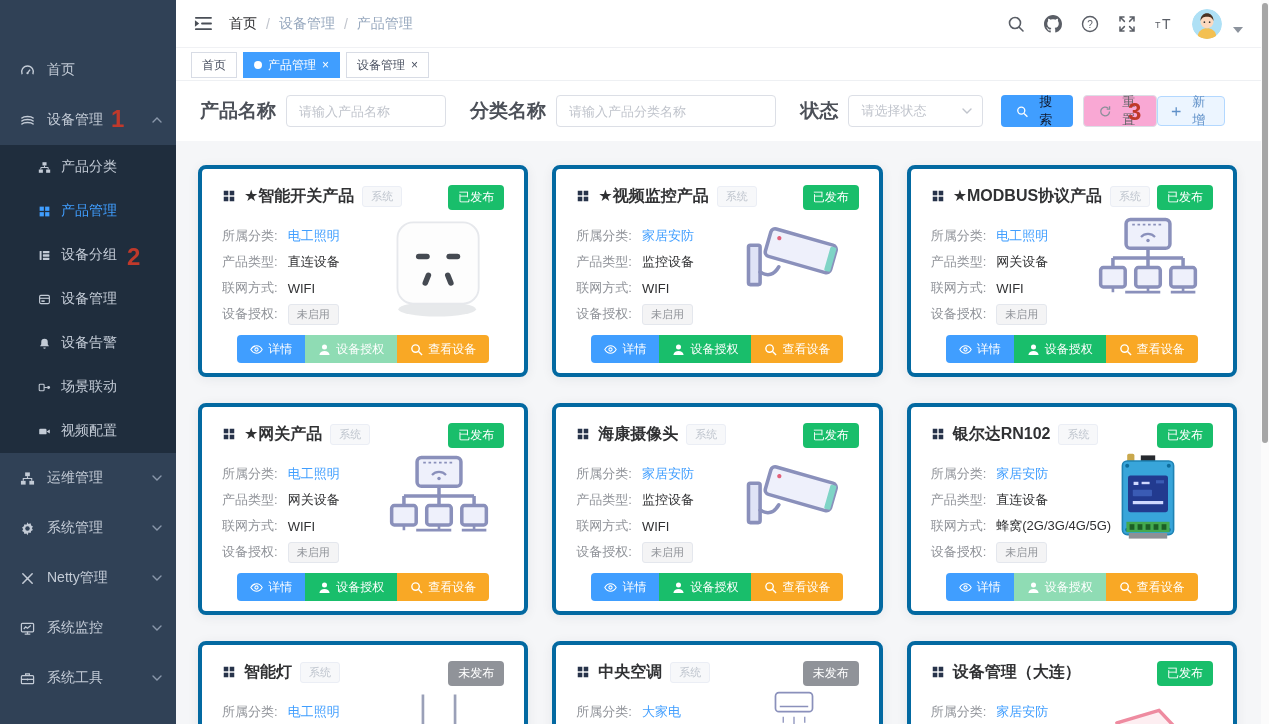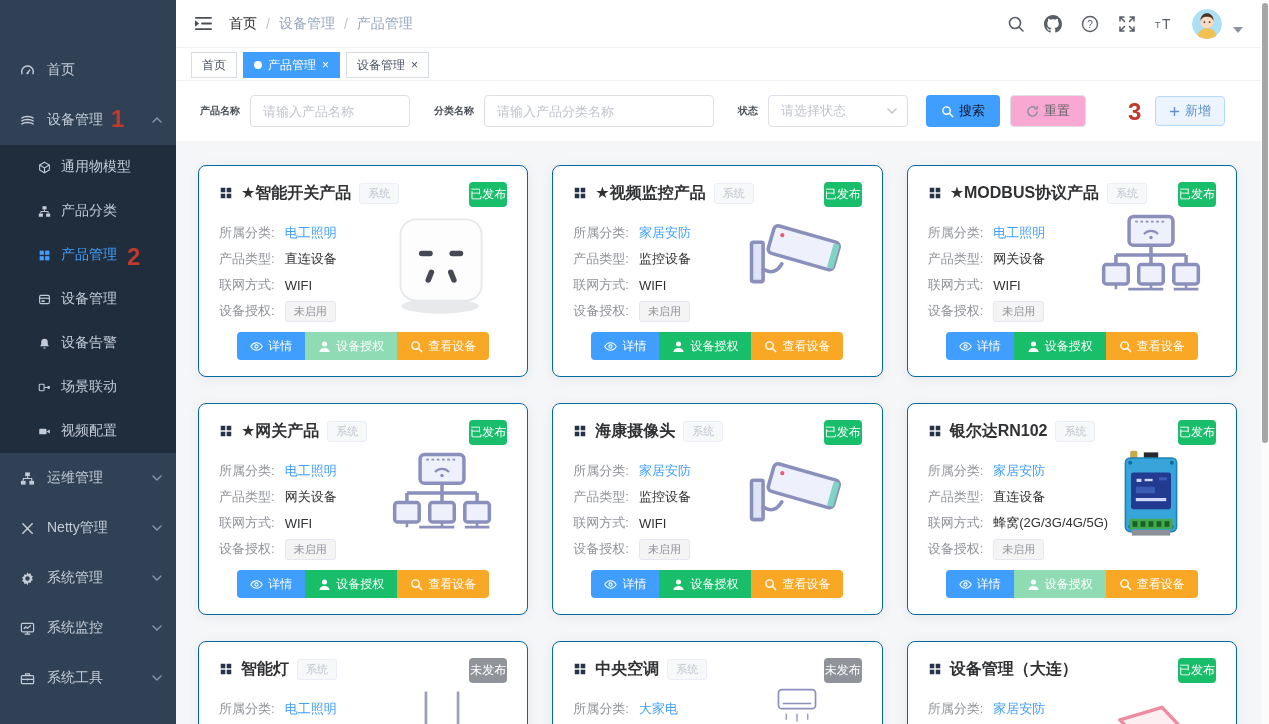--- a/index.html
+++ b/index.html
@@ -33,41 +33,41 @@
   .avatar { width:30px; height:30px; border-radius:50%; overflow:hidden; cursor:pointer; flex:none; }
   .caret { width:10px; height:6px; display:inline-flex; margin-left:-8px; position:relative; top:6px; cursor:pointer; }
 
   .tabbar { height:33px; background:#fff; border-bottom:1px solid #eef0f3; display:flex; align-items:flex-start; padding:4px 0 0 15px; gap:6px; flex:none; }
   .tab { height:26px; padding:0 10px; border:1px solid #d8dce5; background:#fff; color:#495060; font-size:12px; display:inline-flex; align-items:center; gap:6px; cursor:pointer; }
   .tab .dot { width:8px; height:8px; border-radius:50%; background:#fff; }
   .tab .x { font-size:12px; line-height:1; }
   .tab.active { background:#409eff; border-color:#409eff; color:#fff; }
 
   .filterbar { background:#fff; padding:14px 24px; display:flex; align-items:center; flex:none; }
-  .flabel { font-size:10px; font-weight:700; color:#4c5058; margin-right:10px; white-space:nowrap; }
+  .flabel { font-size:19px; font-weight:700; color:#4c5058; margin-right:10px; white-space:nowrap; }
   .f-input { height:32px; border:1px solid #dcdfe6; border-radius:4px; padding:0 12px; font-size:13px; color:#a21caf; }
   .f-input::placeholder { color:#c0c4cc; }
   .sel { height:32px; border:1px solid #dcdfe6; border-radius:4px; padding:0 10px 0 12px; font-size:13px; color:#c0c4cc; width:140px; display:inline-flex; align-items:center; justify-content:space-between; cursor:pointer; background:#fff; }
   .sel .sc { width:10px; height:6px; color:#c0c4cc; display:inline-flex; }
   .gap18 { width:18px; flex:none; } .gap24 { width:24px; flex:none; } .gap10 { width:10px; flex:none; }
   .btn { height:32px; border-radius:4px; font-size:13px; display:inline-flex; align-items:center; gap:5px; padding:0 15px; cursor:pointer; border:none; }
   .btn svg { width:13px; height:13px; }
   .btn-search { background:#409eff; color:#0f172a; }
   .btn-reset { background:#f9a8d4; color:#606266; border:1px solid #dcdfe6; }
   .btn-add { margin-left:auto; margin-right:12px; height:30px; background:#ecf5ff; border:1px solid #b3d8ff; color:#5f90c8; font-size:13px; border-radius:4px; display:inline-flex; align-items:center; gap:5px; padding:0 13px; cursor:pointer; }
   .btn-add svg { width:11px; height:11px; }
 
   .content { flex:1; background:#f5f6f8; padding:24px 24px 0 22px; overflow:hidden; }
   .cards { display:grid; grid-template-columns:repeat(3,1fr); gap:26px 24px; }
-  .card { background:#fff; border:1px solid #0369a1; border-radius:8px; box-shadow:0 2px 12px rgba(31,45,61,.07); height:212px; padding:14px 20px; position:relative; overflow:hidden; }
+  .card { background:#fff; border:4px solid #0369a1; border-radius:8px; box-shadow:0 2px 12px rgba(31,45,61,.07); height:212px; padding:14px 20px; position:relative; overflow:hidden; }
   .card-head { display:flex; align-items:center; gap:8px; height:26px; margin-bottom:10px; }
   .grid-ic { width:14px; height:14px; display:inline-flex; color:#27334a; }
   .card-title { font-size:16px; font-weight:700; color:#303133; white-space:nowrap; }
   .sys-tag { font-size:11px; color:#bfc5ce; background:#f7f8fa; border:1px solid #ebeef5; border-radius:3px; padding:2px 8px; }
-  .status { position:absolute; top:16px; right:20px; font-size:12px; color:#fff; border-radius:4px; padding:4px 1px; }
+  .status { position:absolute; top:16px; right:20px; font-size:12px; color:#fff; border-radius:4px; padding:4px 10px; }
   .status.published { background:#19be6b; }
   .status.unpublished { background:#909399; }
   .card-body { display:flex; margin-top:14px; }
   .fields { flex:1; min-width:0; }
   .f { display:flex; align-items:center; height:26px; font-size:13px; white-space:nowrap; }
   .fl { color:#909399; margin-right:10px; }
   .fv { color:#303133; }
   .fv.link { color:#409eff; cursor:pointer; }
   .tagv { font-size:11px; color:#909399; background:#f4f4f5; border:1px solid #e4e7ed; border-radius:3px; padding:2px 8px; }
   .pic { width:130px; height:110px; flex:none; display:flex; align-items:flex-start; justify-content:center; margin-top:-8px; }
@@ -113,48 +113,50 @@
           <span>设备管理</span>
           <span class="chev">
             <svg viewBox="0 0 10 6" fill="none" stroke="currentColor" stroke-width="1.4" stroke-linecap="round">
               <path d="M1 5l4-4 4 4"></path>
             </svg>
           </span>
         </div>
         <div class="submenu">
           <div class="s-item">
             <span class="ic">
-              <svg viewBox="0 0 16 16" fill="none" stroke="currentColor" stroke-width="1.3">
-                <path d="M8 1.5L14 5v6l-6 3.5L2 11V5z"></path>
-                <path d="M2 5l6 3.5L14 5M8 8.5v6"></path>
-              </svg>
-            </span>
-            <span>通用物模型</span>
-          </div>
-          <div class="s-item">
-            <span class="ic">
               <svg viewBox="0 0 16 16" fill="currentColor">
                 <rect x="5.5" y="1.5" width="5" height="4"></rect>
                 <rect x="1" y="10.5" width="5" height="4"></rect>
                 <rect x="10" y="10.5" width="5" height="4"></rect>
                 <path d="M8 5.5V8M3.5 10.5V8h9v2.5" stroke="currentColor" stroke-width="1.2" fill="none"></path>
               </svg>
             </span>
             <span>产品分类</span>
           </div>
           <div class="s-item active">
             <span class="ic">
               <svg viewBox="0 0 16 16" fill="currentColor">
                 <rect x="2" y="2" width="5.2" height="5.2"></rect>
                 <rect x="8.8" y="2" width="5.2" height="5.2"></rect>
                 <rect x="2" y="8.8" width="5.2" height="5.2"></rect>
                 <rect x="8.8" y="8.8" width="5.2" height="5.2"></rect>
               </svg>
             </span>
             <span>产品管理</span>
+          </div>
+          <div class="s-item">
+            <span class="ic">
+              <svg viewBox="0 0 16 16" fill="currentColor">
+                <rect x="2" y="2.5" width="2.4" height="11" rx="0.5"></rect>
+                <rect x="6" y="2.5" width="8" height="2.8" rx="0.5"></rect>
+                <rect x="6" y="6.6" width="8" height="2.8" rx="0.5"></rect>
+                <rect x="6" y="10.7" width="8" height="2.8" rx="0.5"></rect>
+              </svg>
+            </span>
+            <span>设备分组</span>
           </div>
           <div class="s-item">
             <span class="ic">
               <svg viewBox="0 0 16 16" fill="none" stroke="currentColor" stroke-width="1.4">
                 <rect x="2" y="3" width="12" height="10" rx="1.5"></rect>
                 <path d="M2 6.5h12"></path>
                 <rect x="4.2" y="9" width="4" height="2" fill="currentColor" stroke="none"></rect>
               </svg>
             </span>
             <span>设备管理</span>
@@ -199,40 +201,40 @@
           </span>
           <span>运维管理</span>
           <span class="chev">
             <svg viewBox="0 0 10 6" fill="none" stroke="currentColor" stroke-width="1.4" stroke-linecap="round">
               <path d="M1 1l4 4 4-4"></path>
             </svg>
           </span>
         </div>
         <div class="s-item">
           <span class="ic">
+            <svg viewBox="0 0 16 16">
+              <path d="M8 1.2l1.1 1.9 2.2-.6.6 2.2 1.9 1.1-1.2 1.9 1.2 1.9-1.9 1.1-.6 2.2-2.2-.6L8 15.2l-1.1-1.9-2.2.6-.6-2.2-1.9-1.1 1.2-1.9-1.2-1.9 1.9-1.1.6-2.2 2.2.6z" fill="currentColor"></path>
+              <circle cx="8" cy="8" r="2.4" fill="#304156"></circle>
+            </svg>
+          </span>
+          <span>系统管理</span>
+          <span class="chev">
+            <svg viewBox="0 0 10 6" fill="none" stroke="currentColor" stroke-width="1.4" stroke-linecap="round">
+              <path d="M1 1l4 4 4-4"></path>
+            </svg>
+          </span>
+        </div>
+        <div class="s-item">
+          <span class="ic">
             <svg viewBox="0 0 16 16" fill="none" stroke="currentColor" stroke-width="1.6" stroke-linecap="round">
               <path d="M3 3l4.2 4.2M13 3L8.8 7.2M3 13l4.2-4.2M13 13 8.8 8.8"></path>
               <circle cx="8" cy="8" r="1" fill="currentColor" stroke="none"></circle>
             </svg>
           </span>
           <span>Netty管理</span>
-          <span class="chev">
-            <svg viewBox="0 0 10 6" fill="none" stroke="currentColor" stroke-width="1.4" stroke-linecap="round">
-              <path d="M1 1l4 4 4-4"></path>
-            </svg>
-          </span>
-        </div>
-        <div class="s-item">
-          <span class="ic">
-            <svg viewBox="0 0 16 16">
-              <path d="M8 1.2l1.1 1.9 2.2-.6.6 2.2 1.9 1.1-1.2 1.9 1.2 1.9-1.9 1.1-.6 2.2-2.2-.6L8 15.2l-1.1-1.9-2.2.6-.6-2.2-1.9-1.1 1.2-1.9-1.2-1.9 1.9-1.1.6-2.2 2.2.6z" fill="currentColor"></path>
-              <circle cx="8" cy="8" r="2.4" fill="#304156"></circle>
-            </svg>
-          </span>
-          <span>系统管理</span>
           <span class="chev">
             <svg viewBox="0 0 10 6" fill="none" stroke="currentColor" stroke-width="1.4" stroke-linecap="round">
               <path d="M1 1l4 4 4-4"></path>
             </svg>
           </span>
         </div>
         <div class="s-item">
           <span class="ic">
             <svg viewBox="0 0 16 16" fill="none" stroke="currentColor" stroke-width="1.3">
               <rect x="1.5" y="2.5" width="13" height="9" rx="1"></rect>

